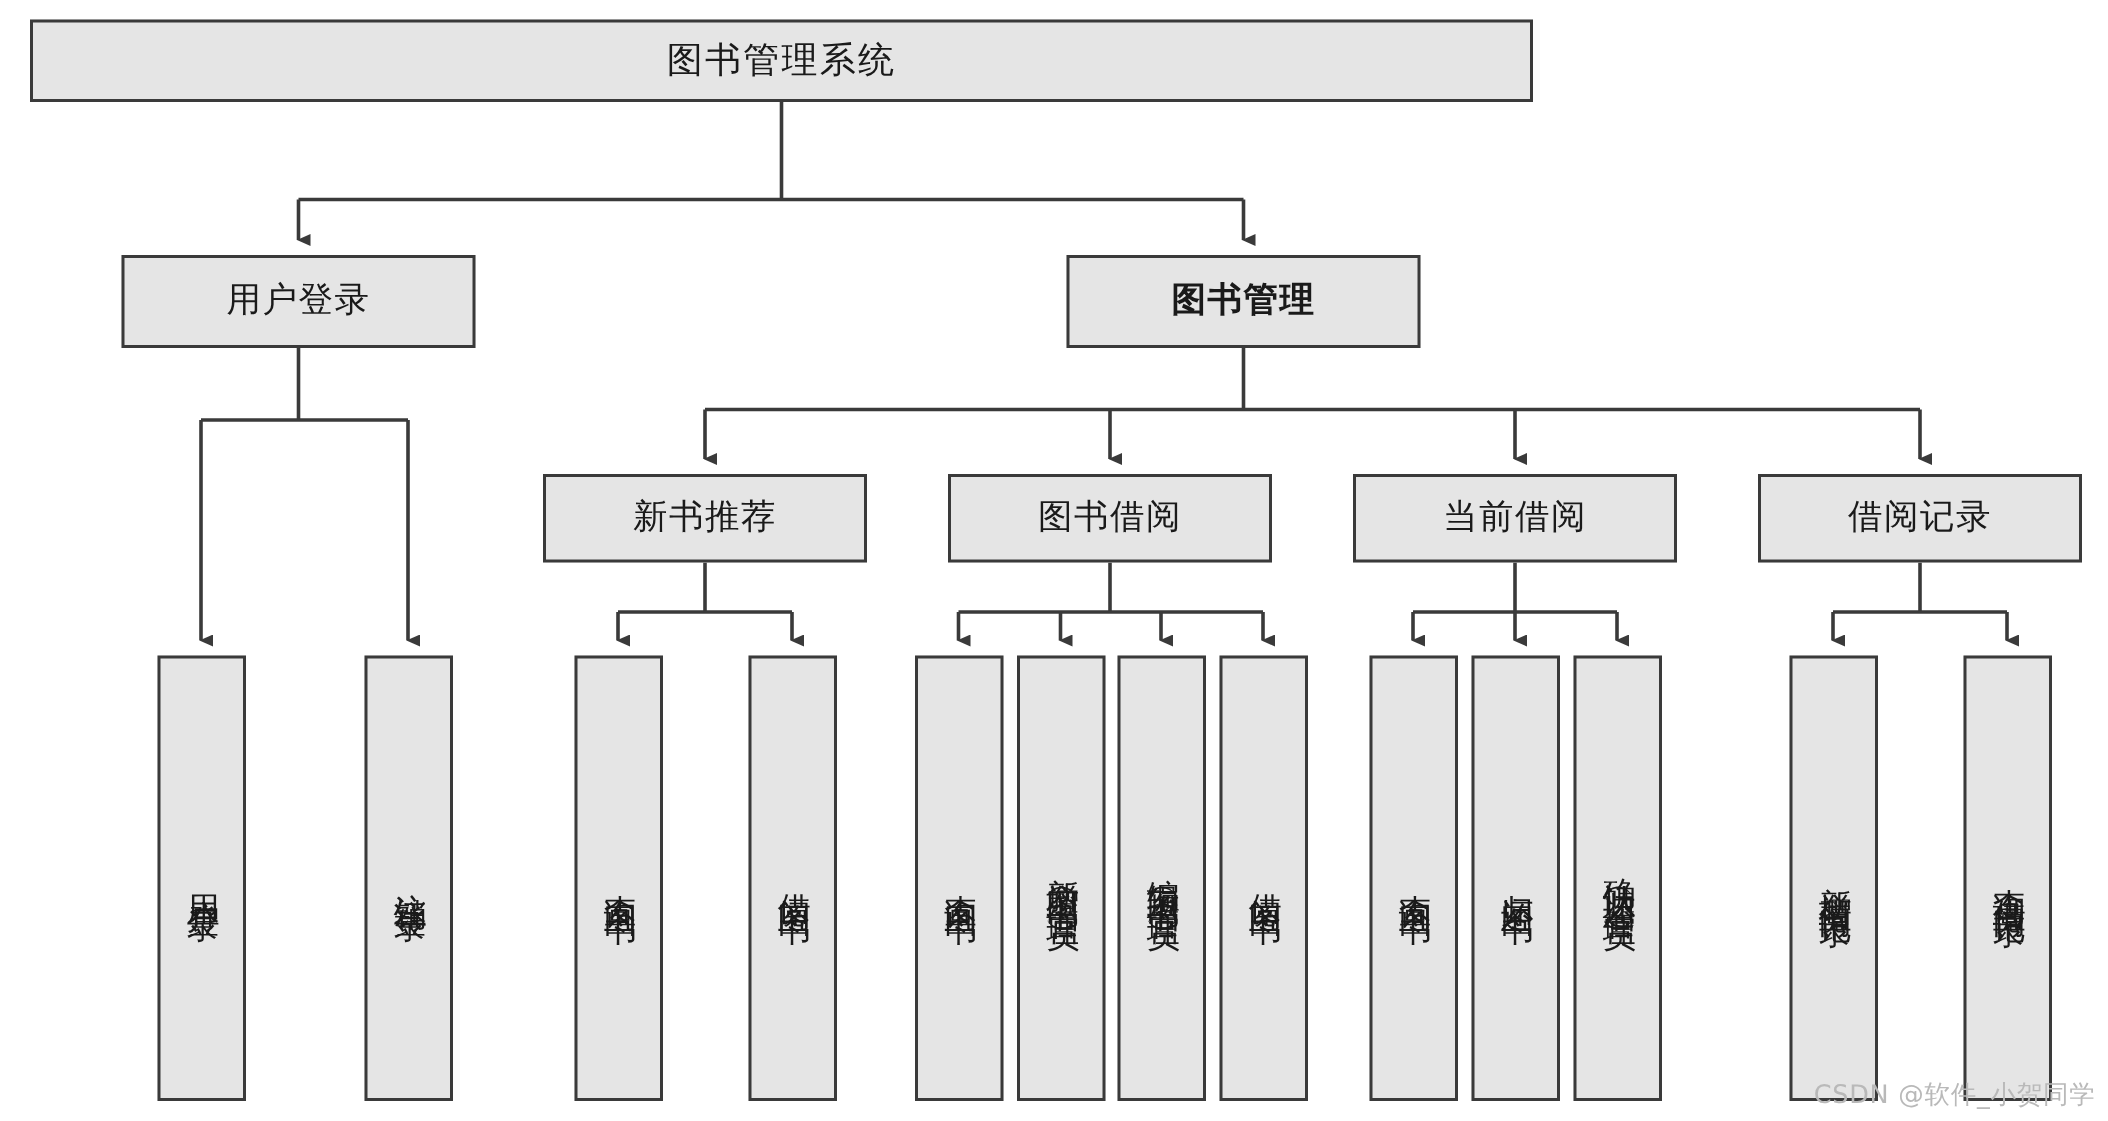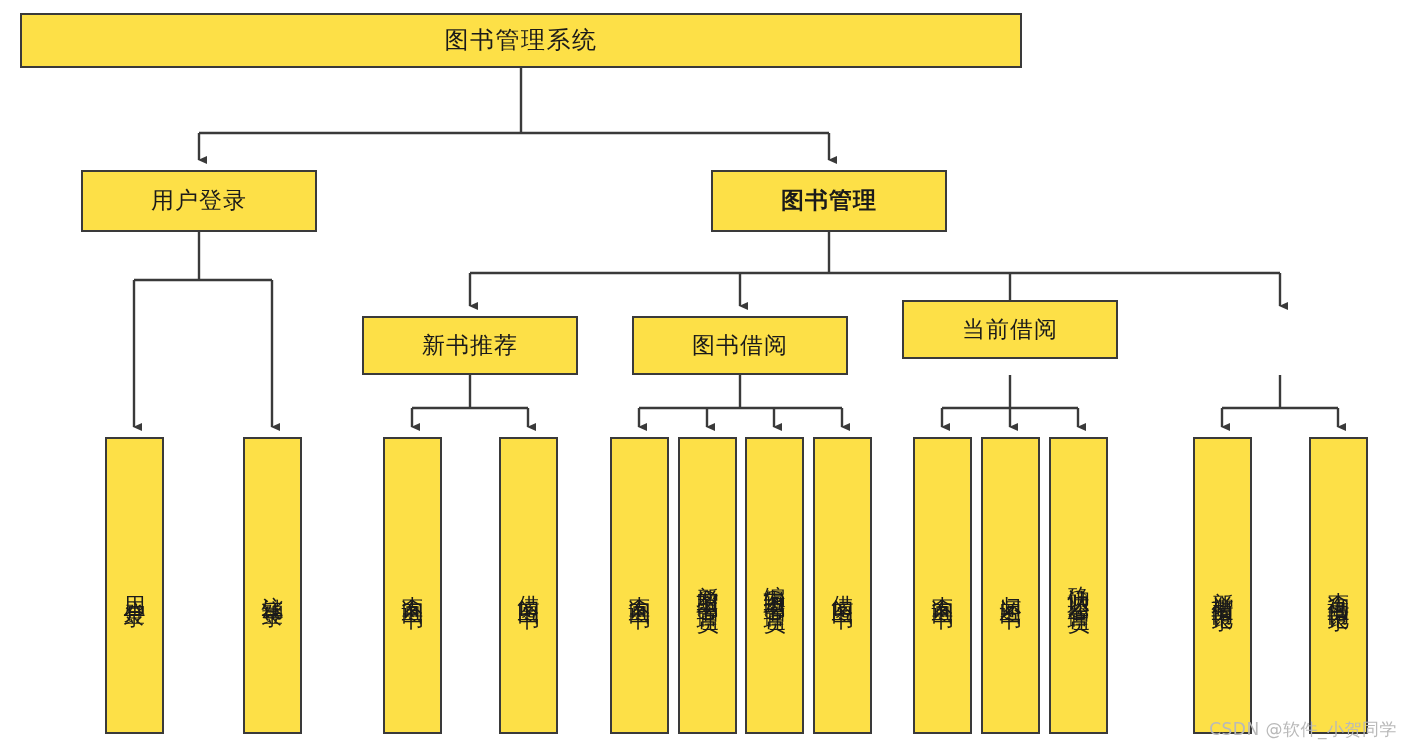--- a/index.html
+++ b/index.html
@@ -21,21 +21,21 @@
     position: absolute;
     left: 0;
     top: 0;
     width: 1405px;
     height: 747px;
     pointer-events: none;
   }
   .node {
     position: absolute;
     box-sizing: border-box;
-    background: #fde047;
+    background: #e5e5e5;
     border: 2px solid #3a3a3a;
     display: flex;
     align-items: center;
     justify-content: center;
     color: #1a1a1a;
   }
   .node-label {
     display: block;
     text-align: center;
     line-height: 1.18;
@@ -140,22 +140,25 @@
   <div class="node horiz" style="left:711px; top:170px; width:236px; height:62px;font-weight:bold;">
     <span class="node-label">图书管理</span>
   </div>
 
   <div class="node horiz" style="left:632px; top:316px; width:216px; height:59px;">
     <span class="node-label">图书借阅</span>
   </div>
   <div class="node horiz" style="left:362px; top:316px; width:216px; height:59px;">
     <span class="node-label">新书推荐</span>
   </div>
-  <div class="node horiz" style="left:902px; top:300px; width:216px; height:59px;">
+  <div class="node horiz" style="left:902px; top:316px; width:216px; height:59px;">
     <span class="node-label">当前借阅</span>
+  </div>
+  <div class="node horiz" style="left:1172px; top:316px; width:216px; height:59px;">
+    <span class="node-label">借阅记录</span>
   </div>
 
   <div class="node vert" style="left:105px; top:437px; width:59px; height:297px;">
     <span class="node-label">用户登录</span>
   </div>
   <div class="node vert" style="left:243px; top:437px; width:59px; height:297px;">
     <span class="node-label">注销登录</span>
   </div>
 
   <div class="node vert" style="left:383px; top:437px; width:59px; height:297px;">

